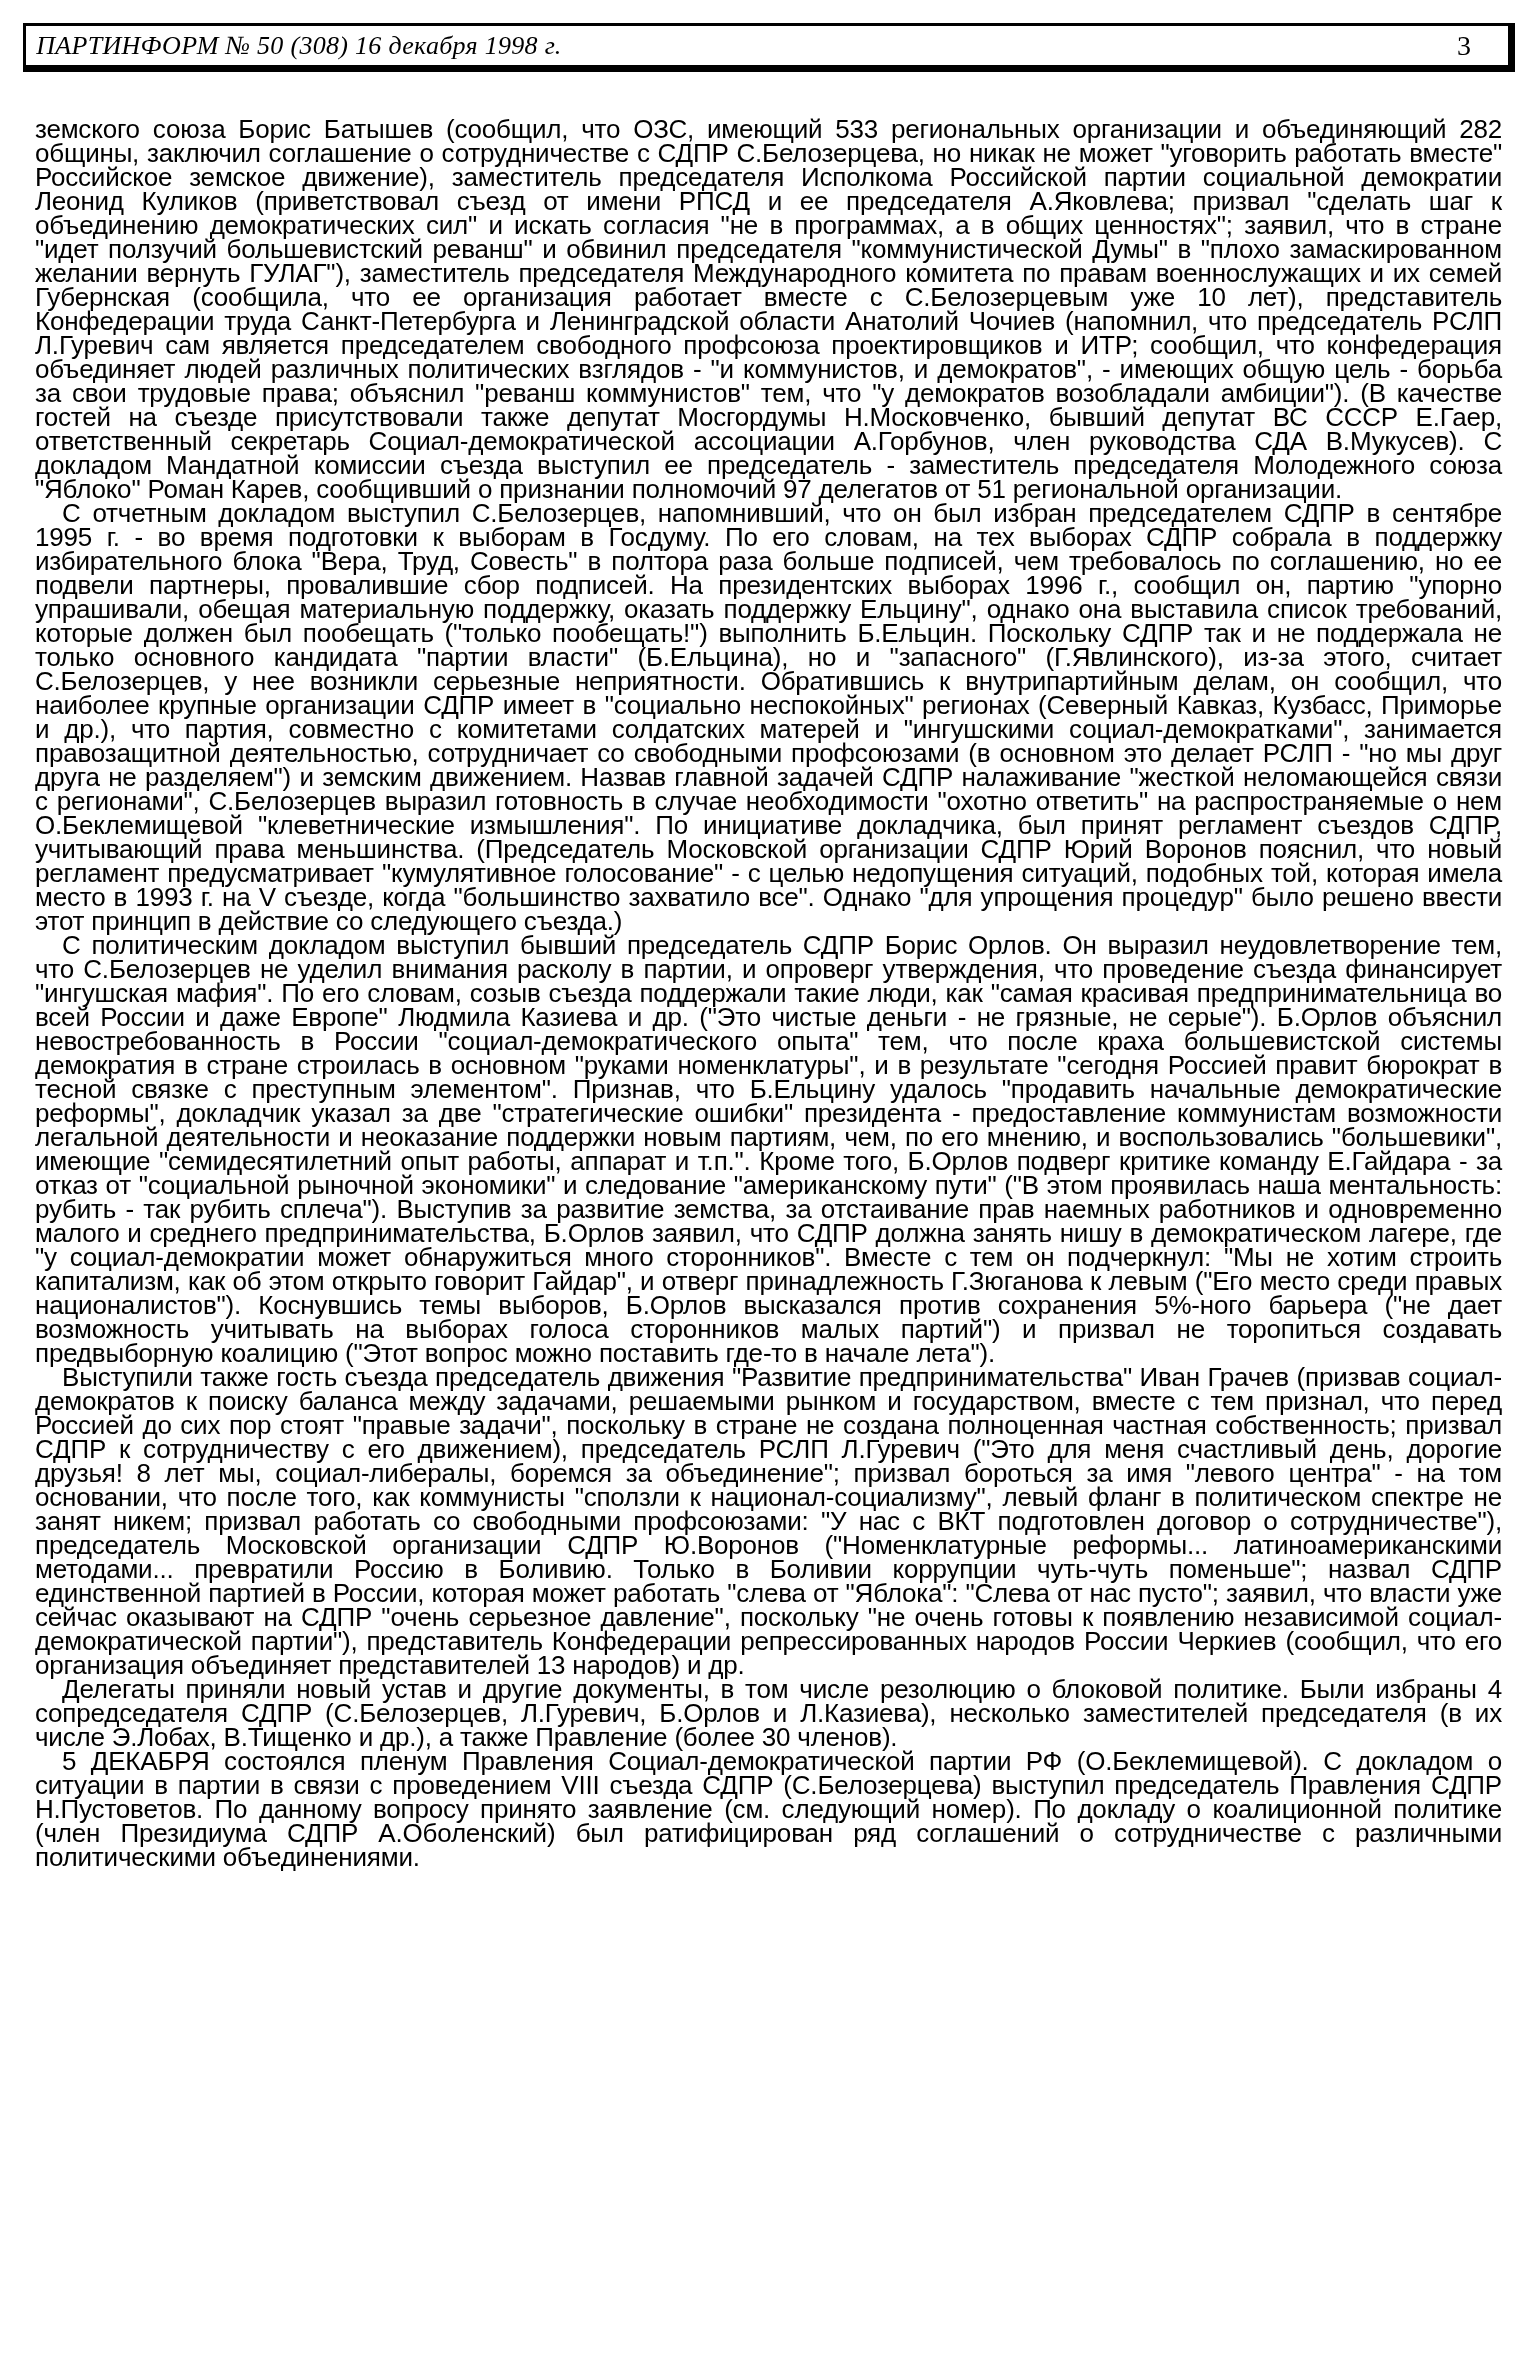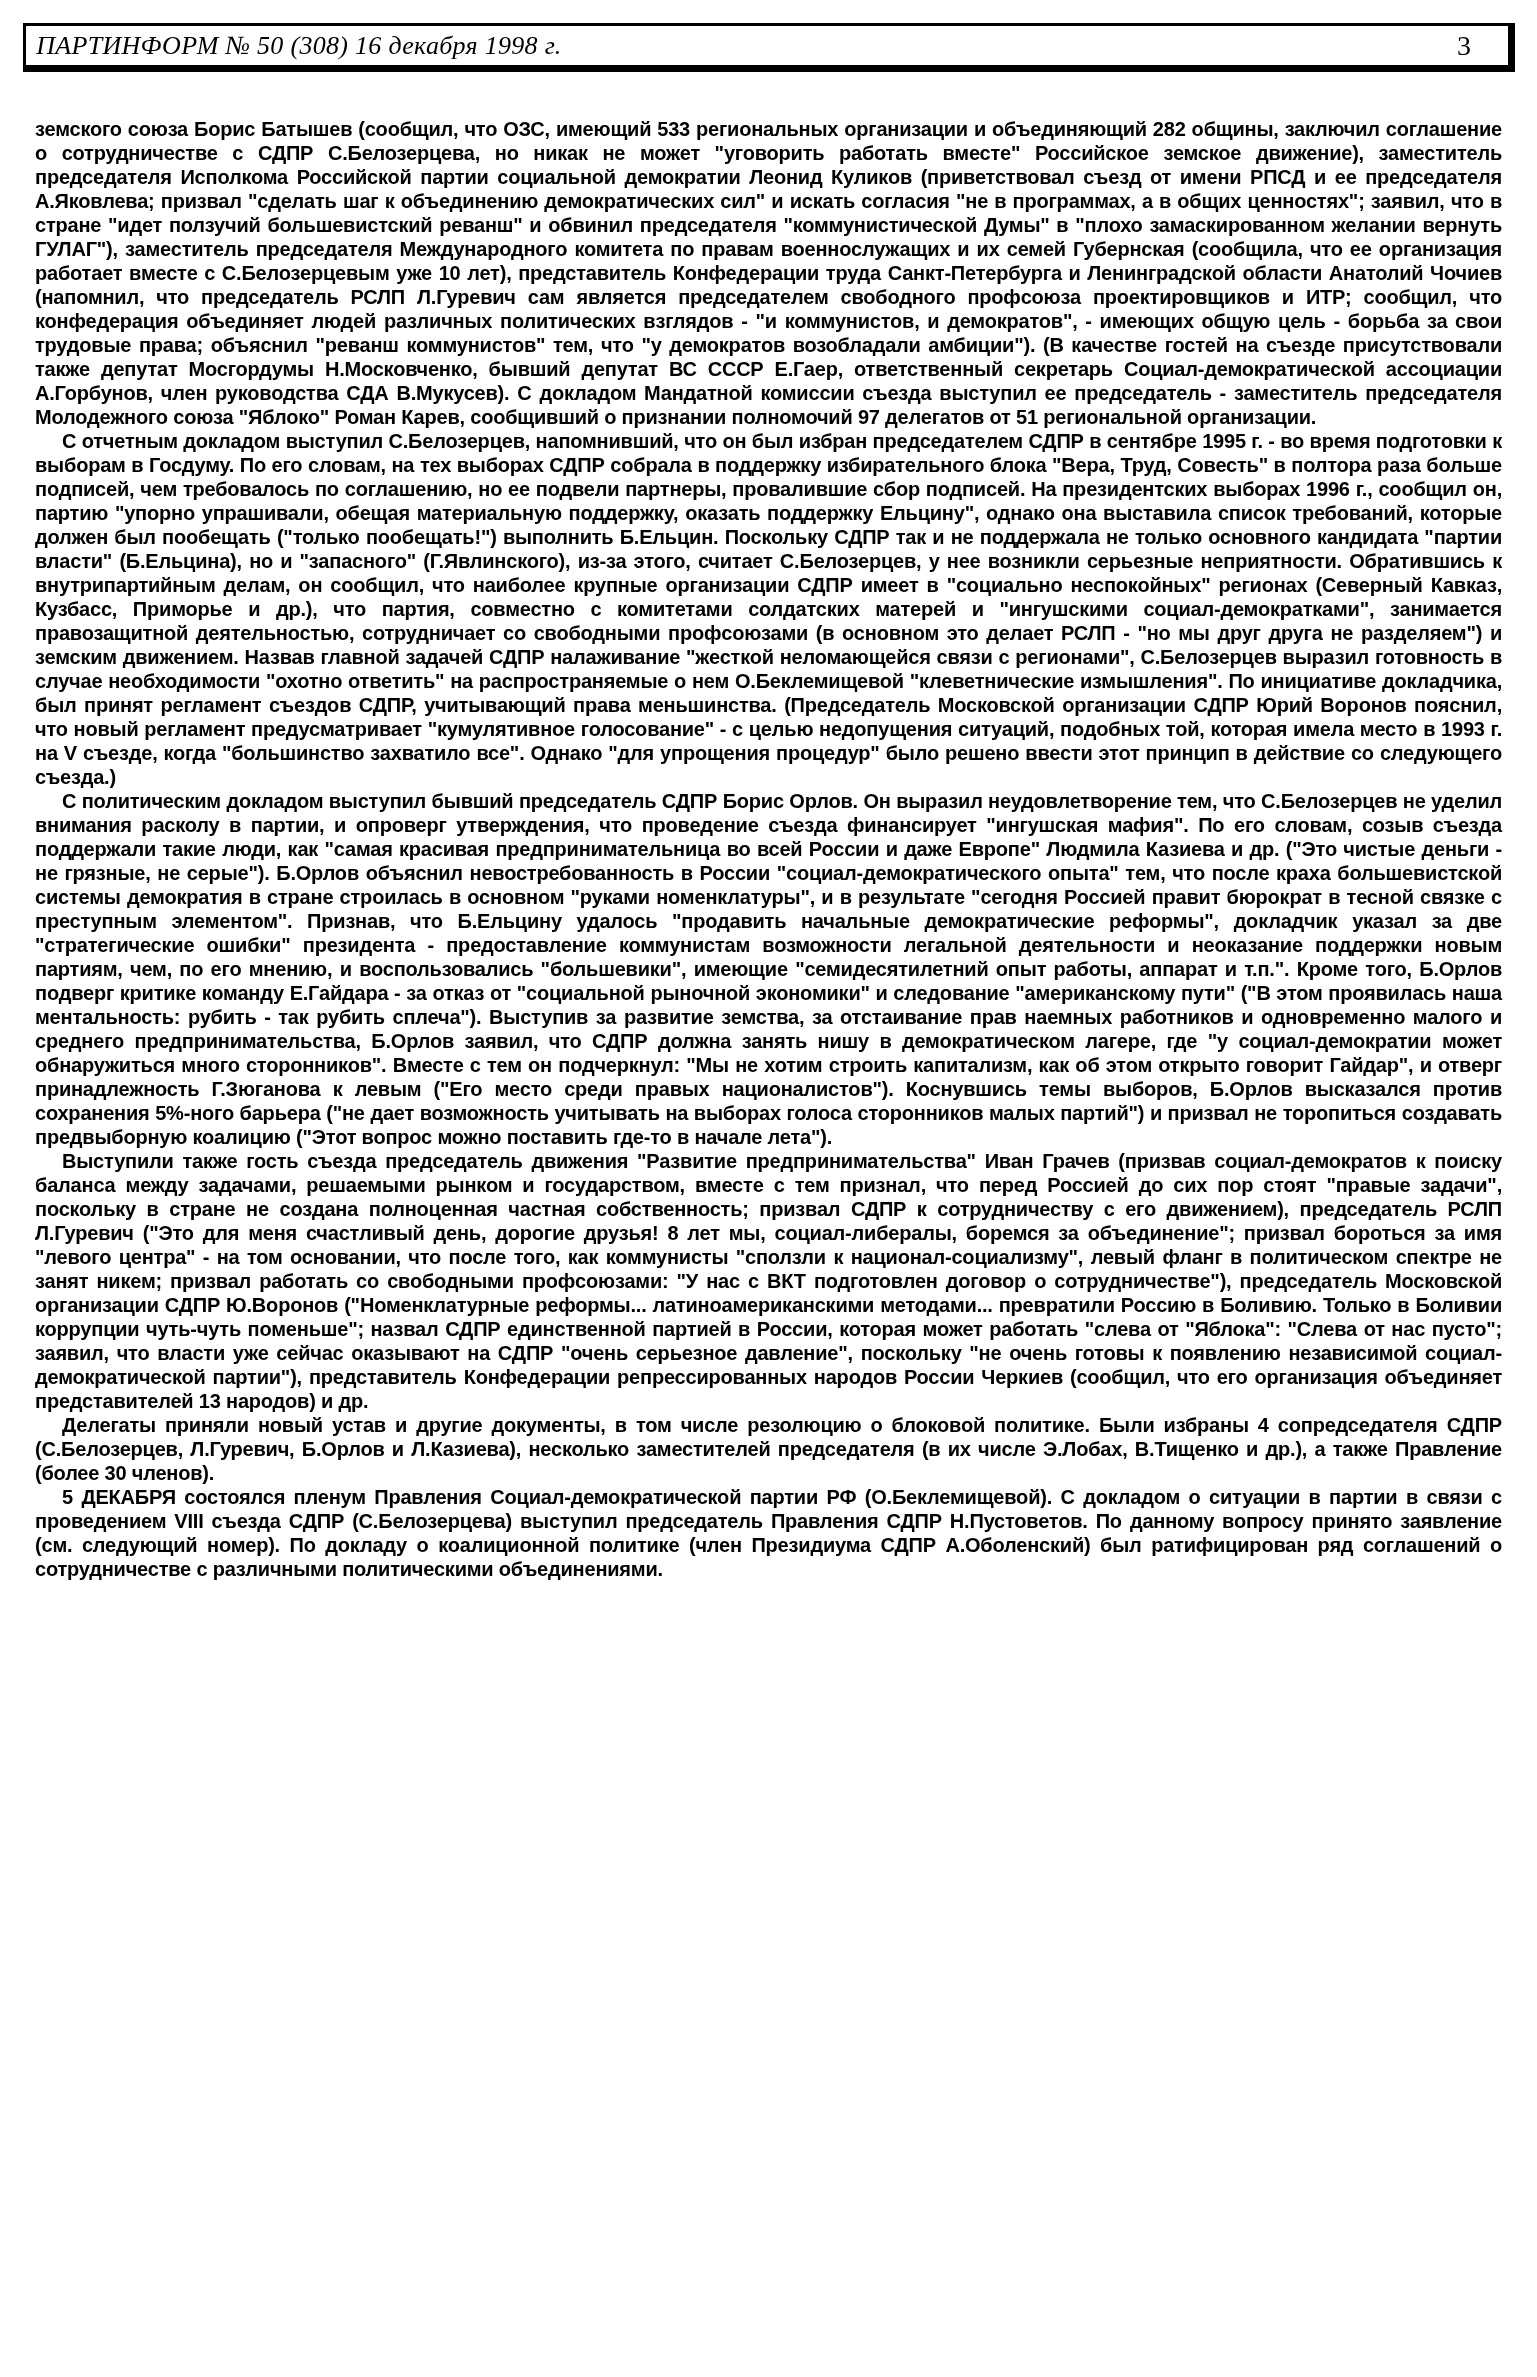--- a/index.html
+++ b/index.html
@@ -43,22 +43,22 @@
     font-family: "Liberation Serif", serif;
     font-size: 28px;
     color: #000;
   }
   .body-text {
     position: absolute;
     left: 35px;
     top: 117px;
     width: 1467px;
     font-family: "Liberation Sans", sans-serif;
-    font-weight: 700;
-    font-size: 20px;
+    font-weight: 400;
+    font-size: 26px;
     line-height: 24px;
     letter-spacing: -0.2px;
     color: #000;
     text-align: justify;
   }
   .body-text p {
     margin: 0;
     padding: 0;
     text-indent: 27px;
   }

